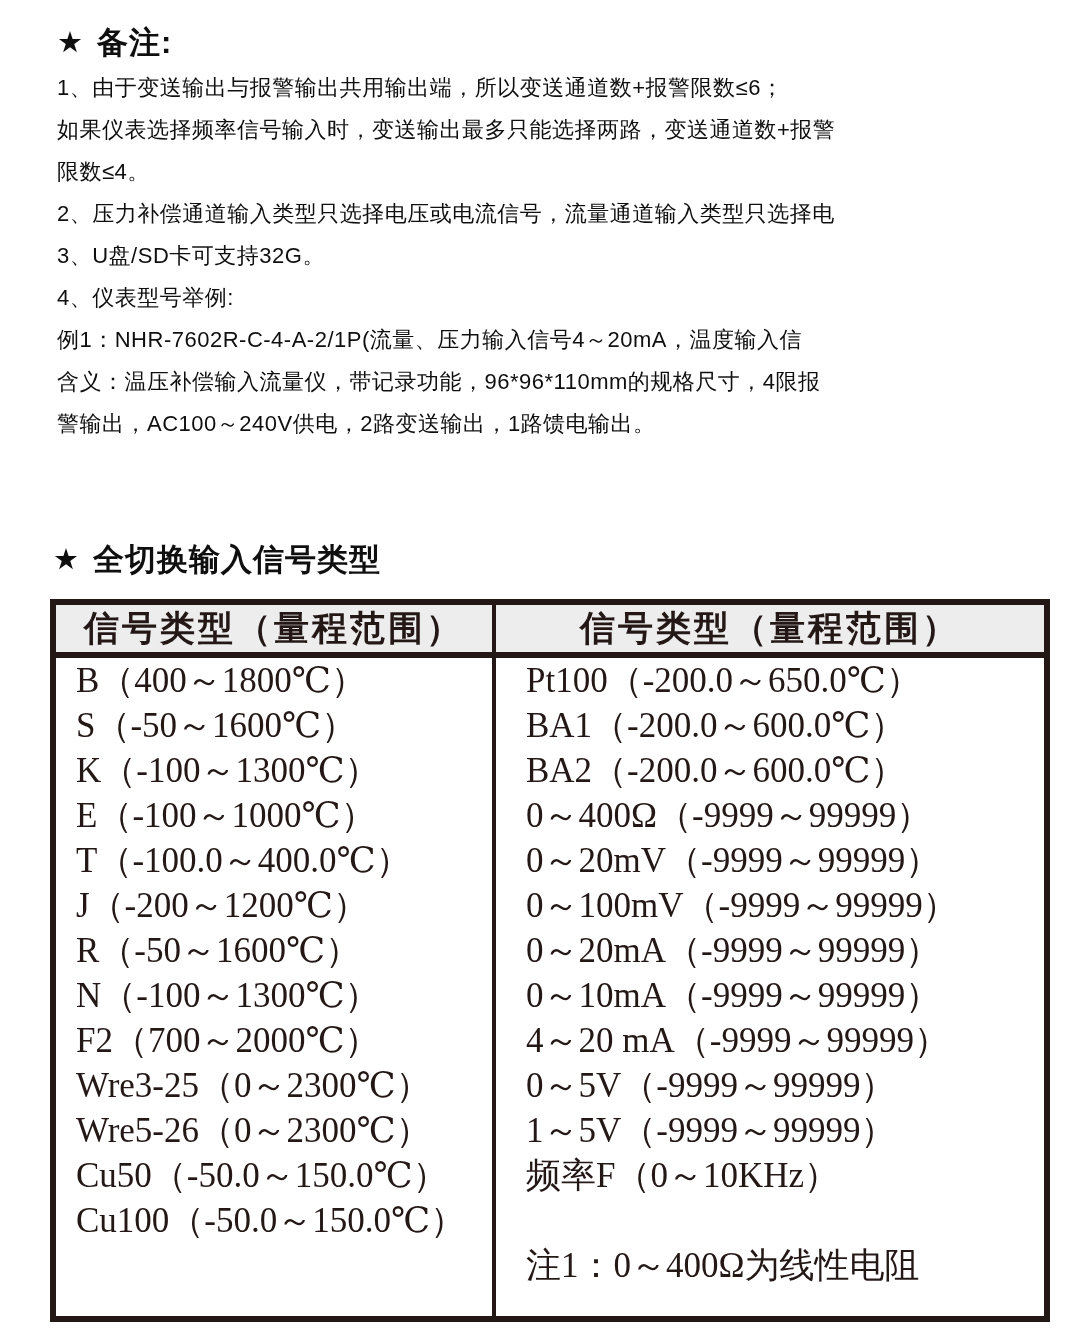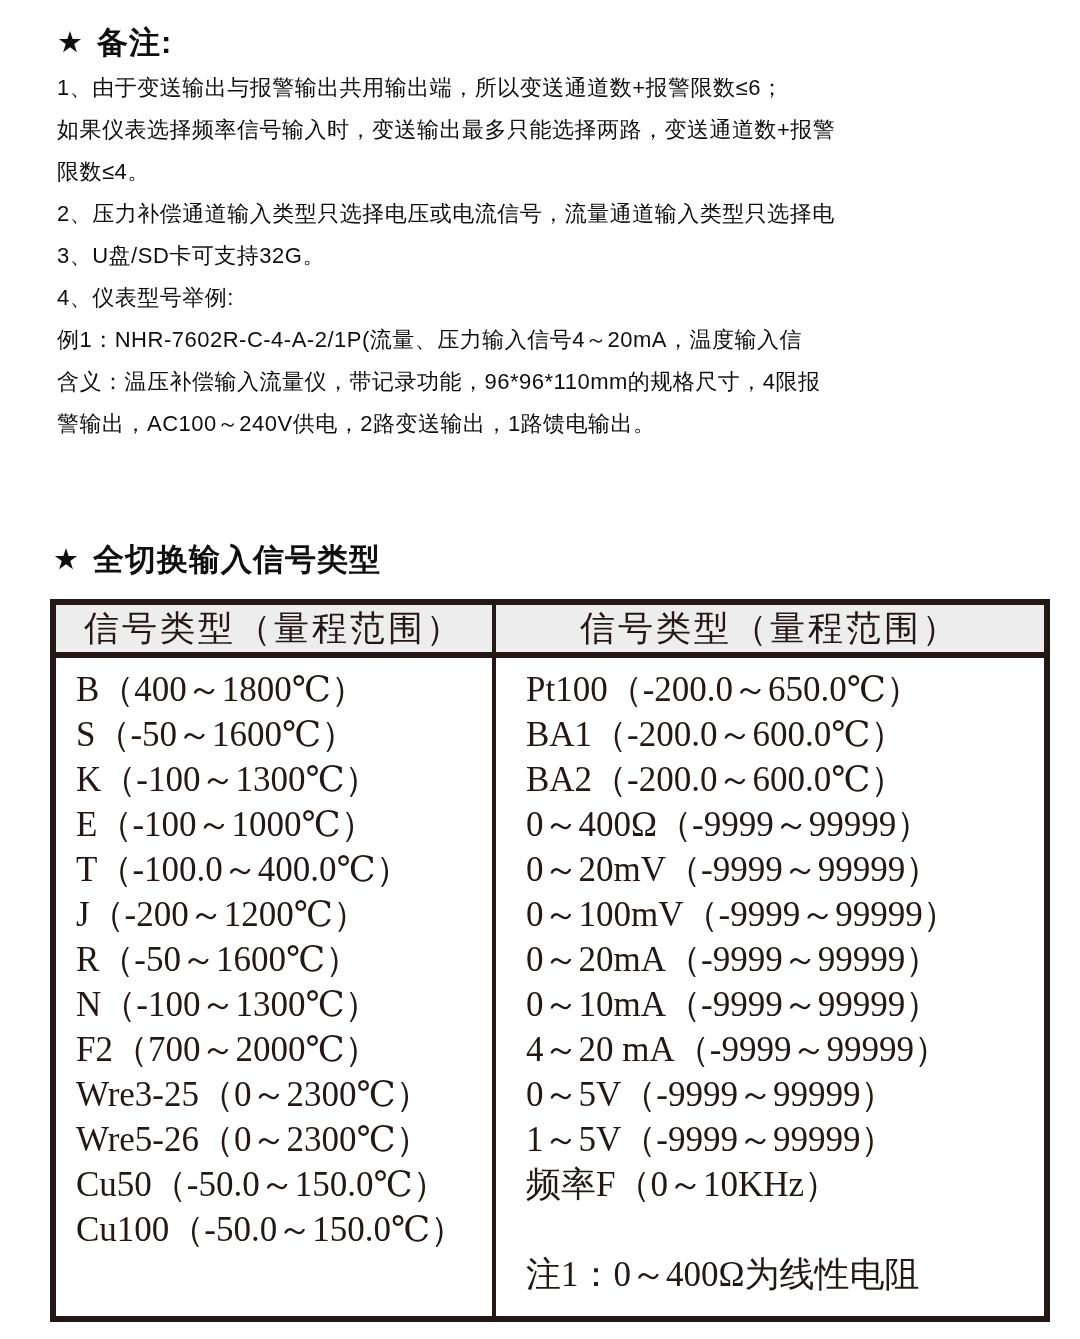--- a/index.html
+++ b/index.html
@@ -79,28 +79,28 @@
     display: flex;
     height: 53px;
     border-bottom: 6px solid var(--ink);
     background: var(--header-bg);
   }
   .th {
     display: flex;
     align-items: center;
     justify-content: center;
     font-size: 35px;
-    font-weight: 400;
+    font-weight: 700;
     letter-spacing: 3px;
     white-space: nowrap;
   }
   .th-left { width: 440px; border-right: 4px solid var(--ink); }
   .th-right { flex: 1; }
   .tbody { display: flex; height: 658px; }
-  .col { padding-top: 9px; }
+  .col { }
   .col-left {
     width: 440px;
     border-right: 4px solid var(--ink);
     padding-left: 20px;
   }
   .col-right { flex: 1; padding-left: 30px; }
   .trow {
     font-size: 35px;
     line-height: 45px;
     white-space: nowrap;

